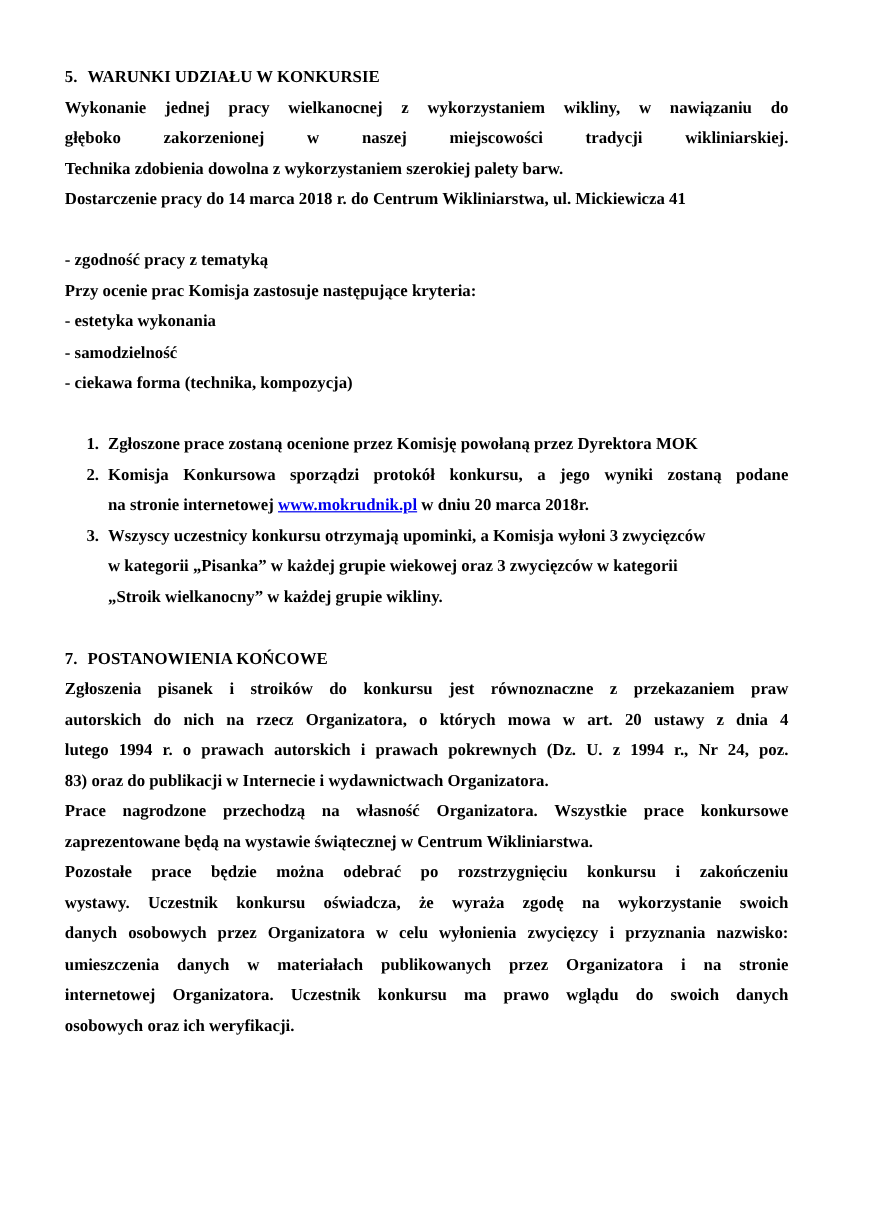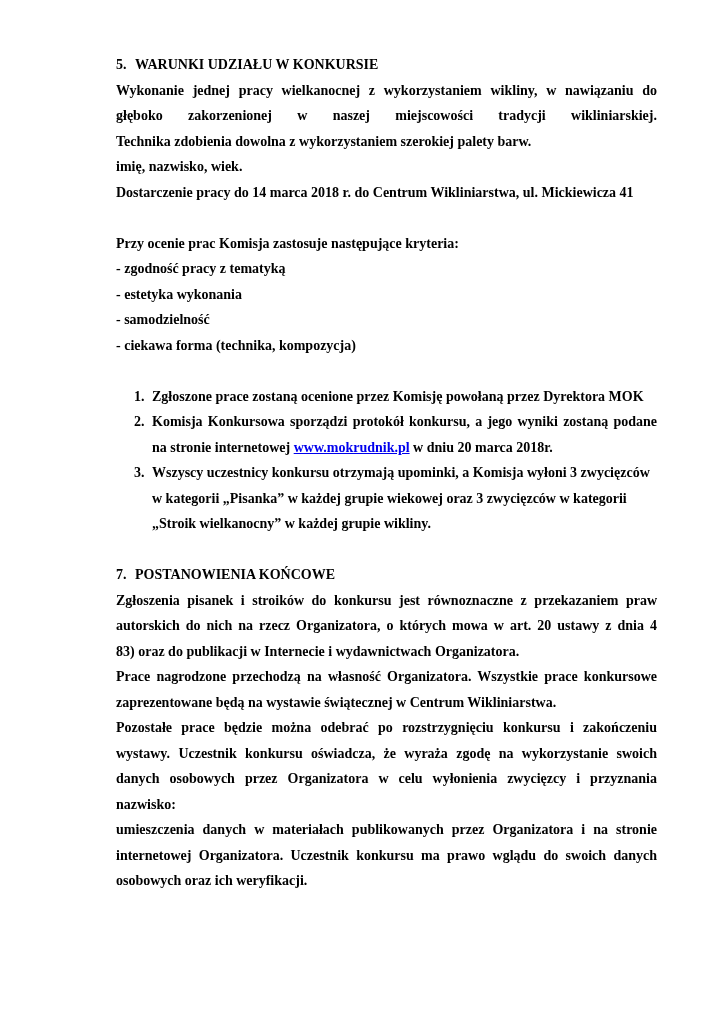--- a/index.html
+++ b/index.html
@@ -6,21 +6,21 @@
     margin: 0;
     padding: 0;
     background: #ffffff;
   }
   .page {
     position: relative;
     width: 724px;
     height: 1024px;
     background: var(--page-bg, #ffffff);
     box-sizing: border-box;
-    padding: 52px 67px 0 116px;
+    padding: 52px 67px 0 54px;
     font-family: "Liberation Serif", "DejaVu Serif", serif;
     font-weight: 700;
     font-size: 14px;
     color: var(--text-color, #000000);
     overflow: hidden;
   }
   .line {
     line-height: 25.5px;
     min-height: 25.5px;
   }
@@ -58,29 +58,28 @@
 </head>
 <body>
 
 <div class="page">
 
   <section>
     <div class="line"><span class="hnum">5.</span><span>WARUNKI UDZIAŁU W KONKURSIE</span></div>
     <div class="line just">Wykonanie jednej pracy wielkanocnej z wykorzystaniem wikliny, w nawiązaniu do</div>
     <div class="line just">głęboko zakorzenionej w naszej miejscowości tradycji wikliniarskiej.</div>
     <div class="line">Technika zdobienia dowolna z wykorzystaniem szerokiej palety barw.</div>
-    <div class="line">imię, nazwisko, wiek.</div>
     <div class="line">Dostarczenie pracy do 14 marca 2018 r. do Centrum Wikliniarstwa, ul. Mickiewicza 41</div>
   </section>
 
   <div class="spacer"></div>
 
   <section>
+    <div class="line">- zgodność pracy z tematyką</div>
     <div class="line">Przy ocenie prac Komisja  zastosuje następujące kryteria:</div>
-    <div class="line">- zgodność pracy z tematyką</div>
     <div class="line">- estetyka wykonania</div>
     <div class="line">- samodzielność</div>
     <div class="line">- ciekawa forma (technika, kompozycja)</div>
   </section>
 
   <div class="spacer"></div>
 
   <section>
 
     <div class="li">
@@ -108,20 +107,21 @@
     </div>
 
   </section>
 
   <div class="spacer"></div>
 
   <section>
     <div class="line"><span class="hnum">7.</span><span>POSTANOWIENIA KOŃCOWE</span></div>
     <div class="line just">Zgłoszenia pisanek i stroików do konkursu jest równoznaczne z przekazaniem praw</div>
     <div class="line just">autorskich do nich na rzecz Organizatora, o których mowa w art. 20 ustawy z dnia 4</div>
+    <div class="line just">lutego 1994 r. o prawach autorskich i prawach pokrewnych (Dz. U. z 1994 r., Nr 24, poz.</div>
     <div class="line">83) oraz do publikacji w Internecie i wydawnictwach Organizatora.</div>
     <div class="line just">Prace nagrodzone przechodzą na własność Organizatora. Wszystkie prace konkursowe</div>
     <div class="line">zaprezentowane będą na wystawie świątecznej w Centrum Wikliniarstwa.</div>
     <div class="line just">Pozostałe prace będzie można odebrać po rozstrzygnięciu konkursu i zakończeniu</div>
     <div class="line just">wystawy. Uczestnik konkursu oświadcza, że wyraża zgodę na wykorzystanie swoich</div>
     <div class="line just">danych osobowych przez Organizatora w celu wyłonienia zwycięzcy i przyznania nazwisko:</div>
     <div class="line just">umieszczenia danych w materiałach publikowanych przez Organizatora i na stronie</div>
     <div class="line just">internetowej Organizatora. Uczestnik konkursu ma prawo wglądu do swoich danych</div>
     <div class="line">osobowych oraz ich weryfikacji.</div>
   </section>

